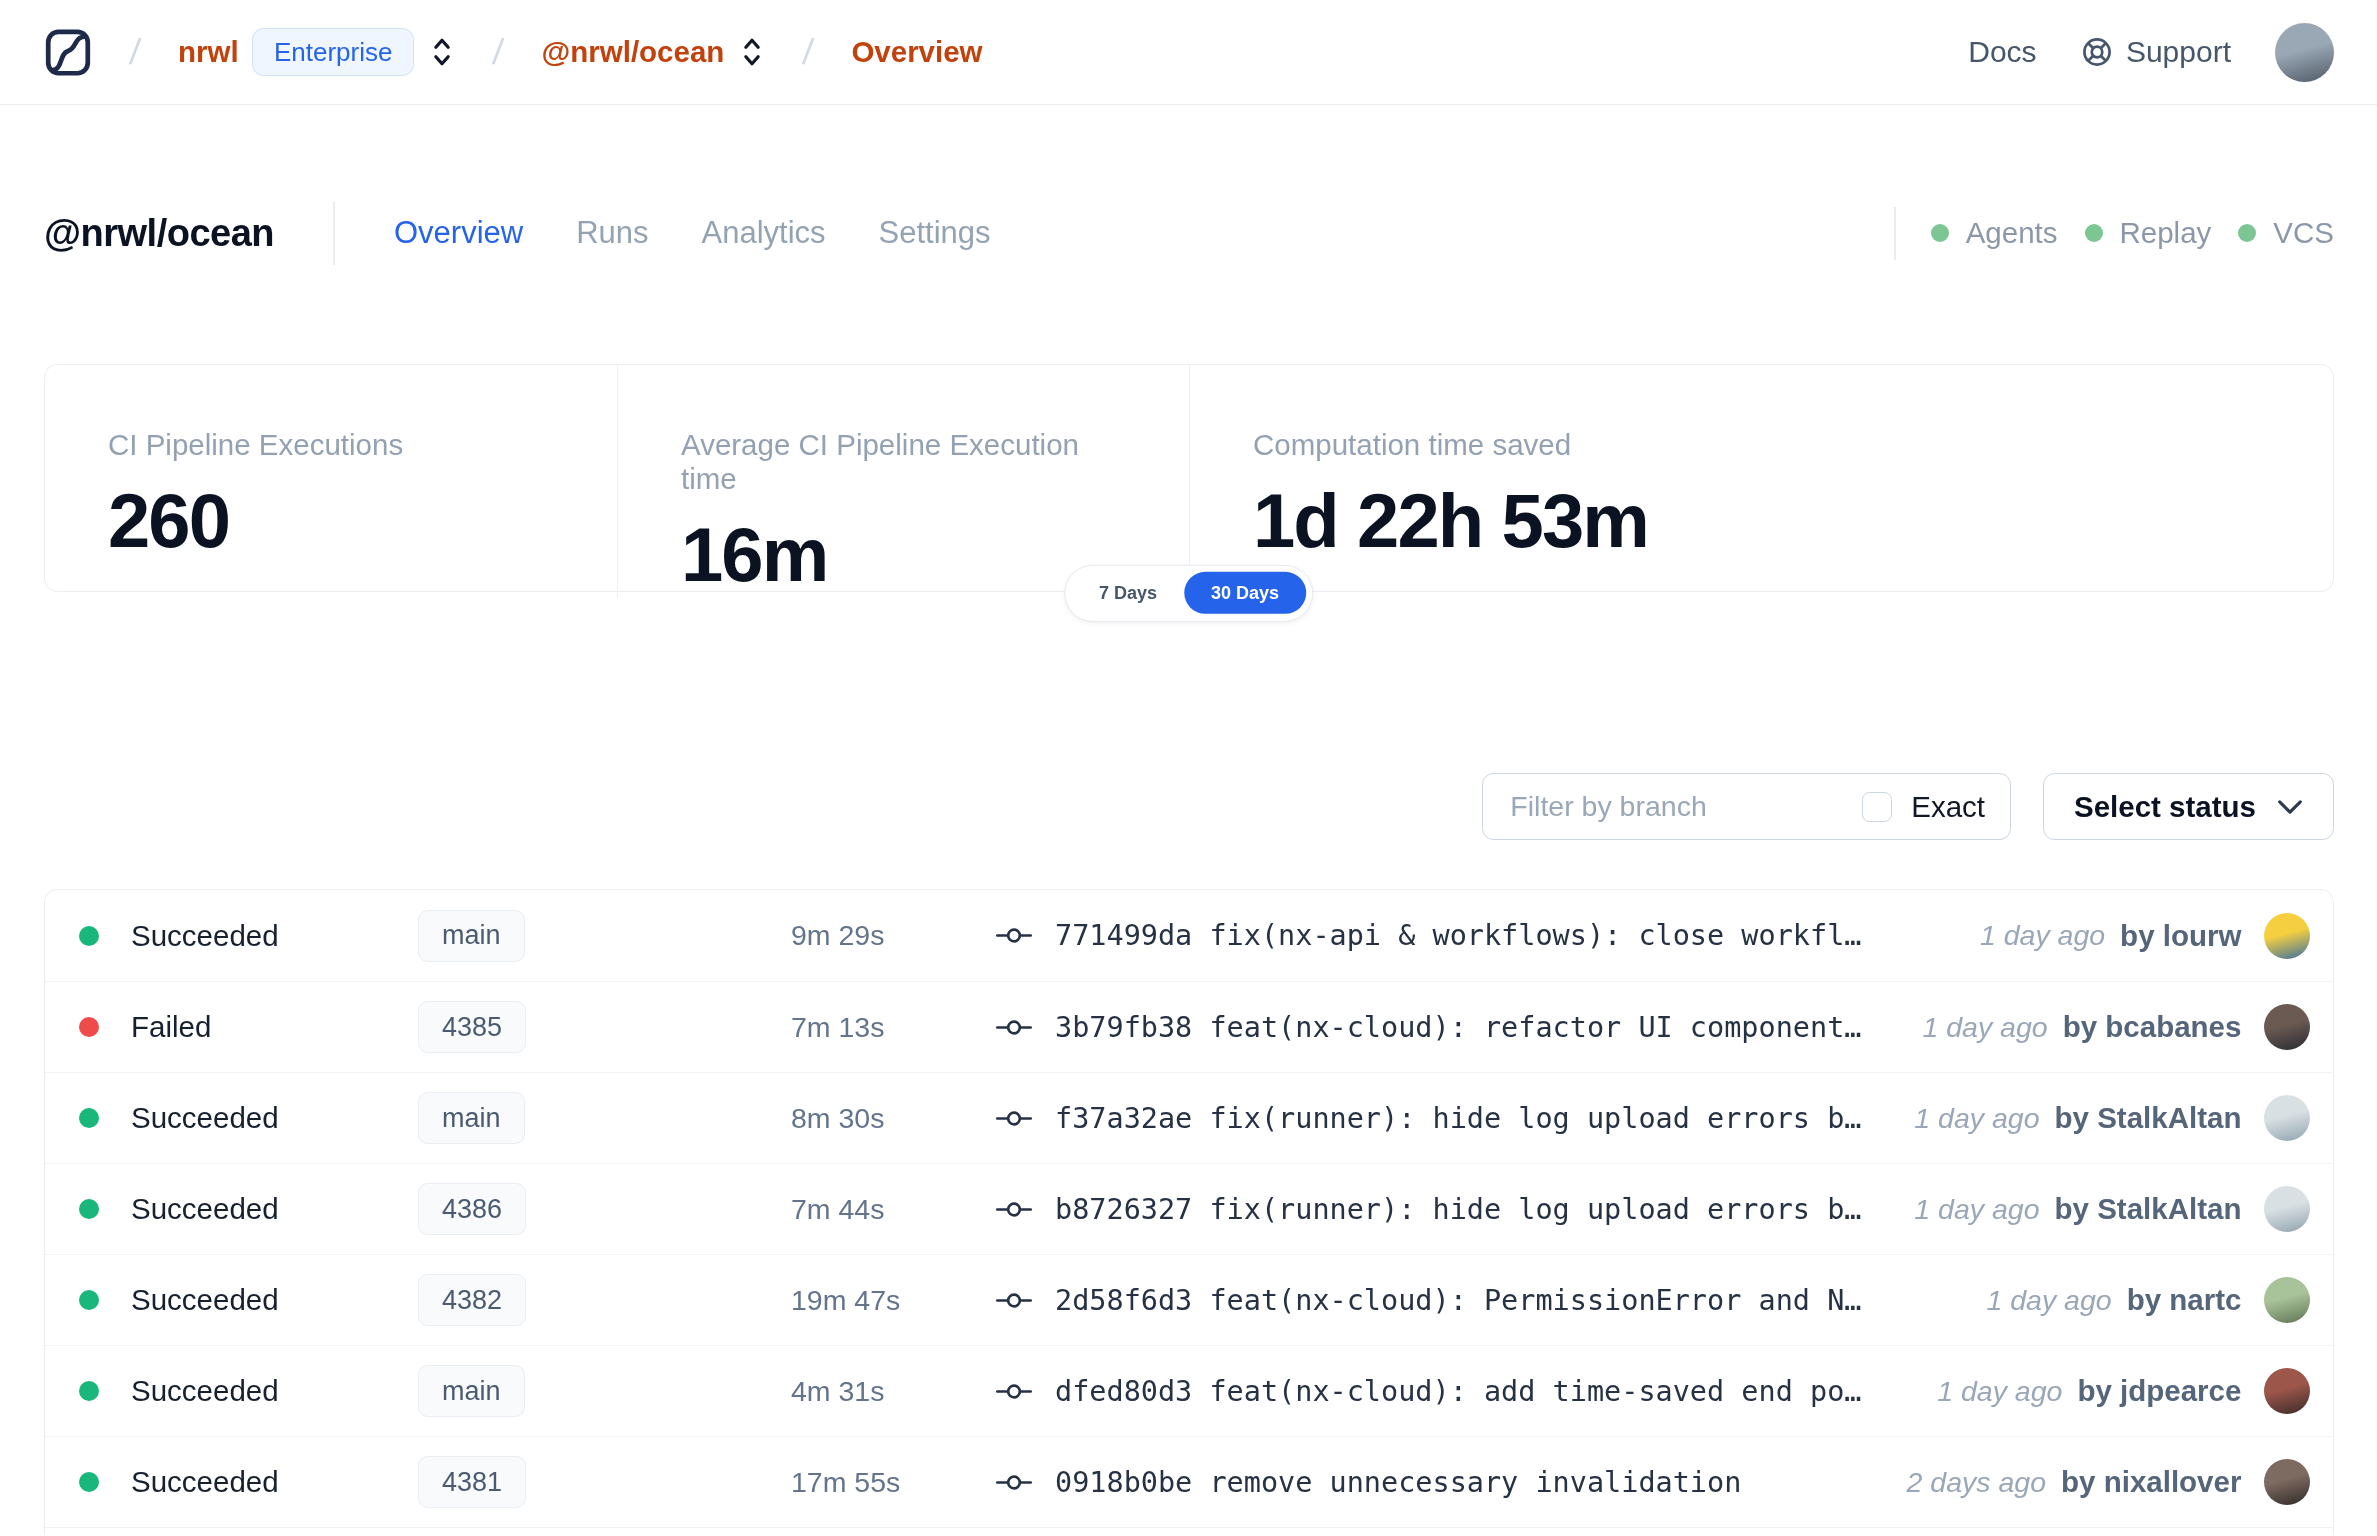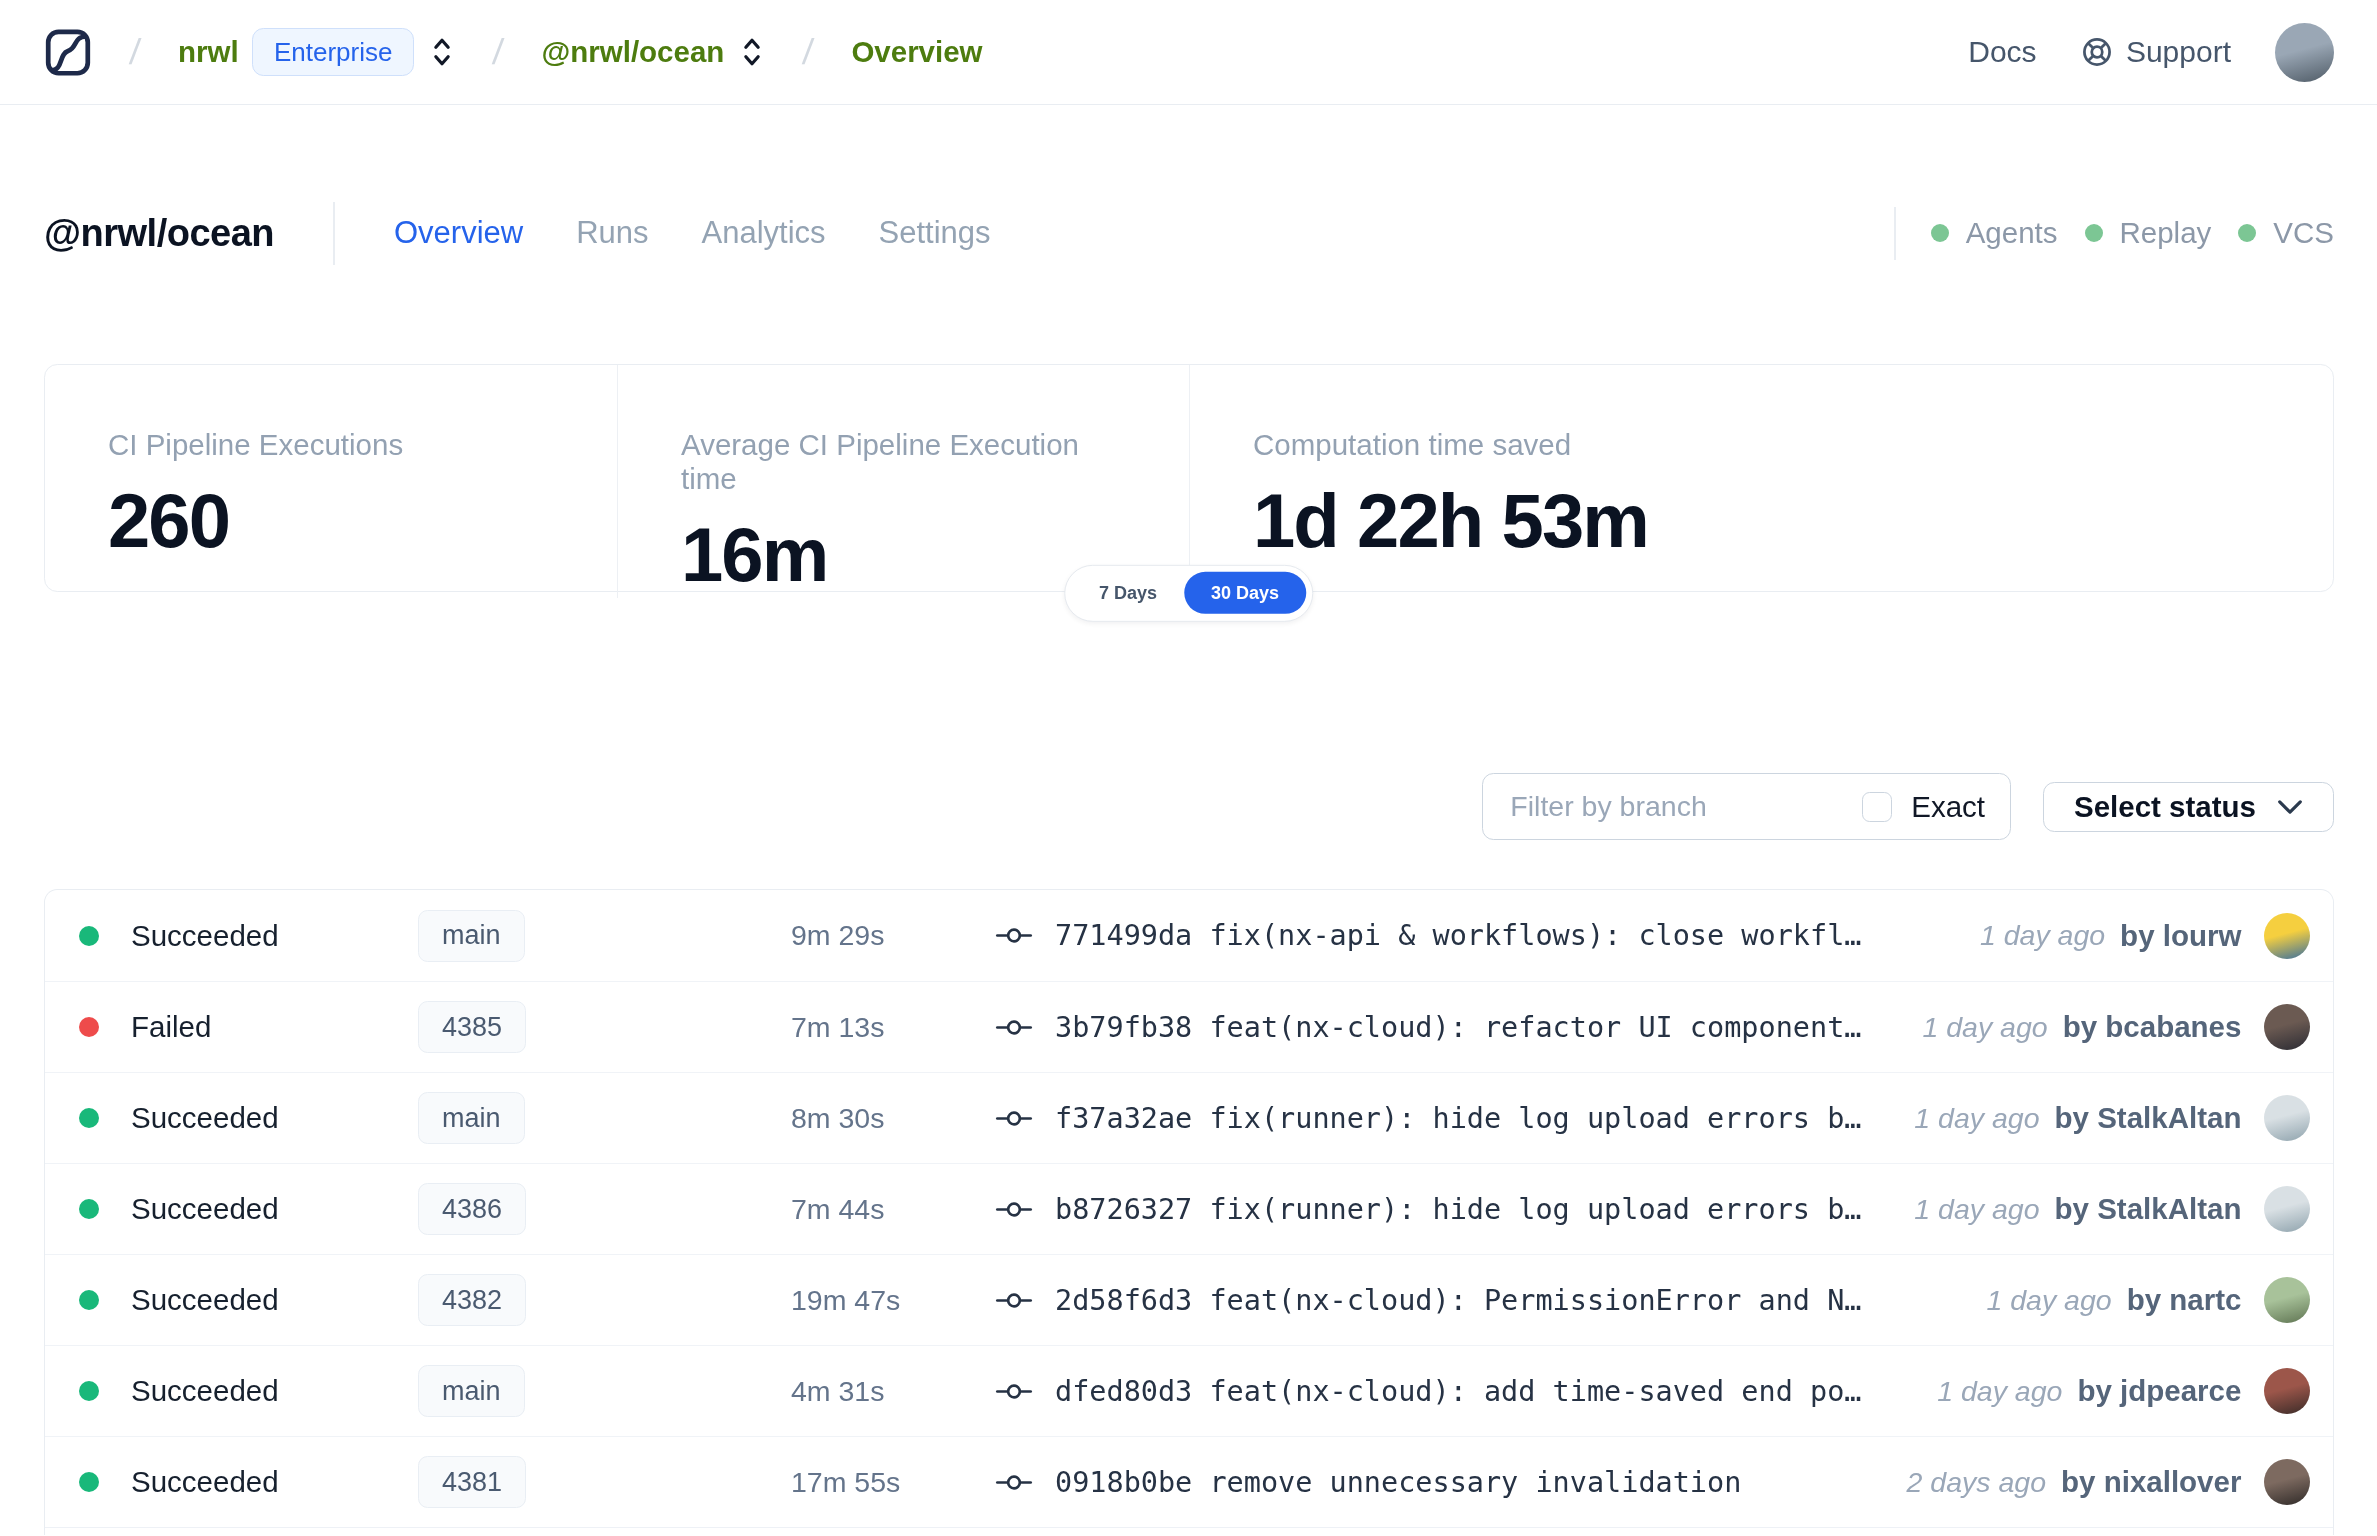--- a/index.html
+++ b/index.html
@@ -5,21 +5,21 @@
   * { margin:0; padding:0; box-sizing:border-box; }
   html,body { width:2378px; height:1537px; background:#ffffff; overflow:hidden;
     font-family:"Liberation Sans", sans-serif; color:#16202e; }
 
   
   .navbar { height:105px; display:flex; align-items:center; padding:0 44px;
     border-bottom:1.9px solid #e9edf2; background:#fff; }
   .crumbs { display:flex; align-items:center; gap:38px; }
   .logo-box { width:48px; height:49px; display:flex; align-items:center; }
   .crumb-sep { color:#d3d9e0; font-size:36px; font-weight:300; transform:skewX(-6deg); }
-  .crumb-text { font-size:29.5px; font-weight:600; color:#4d7c0f; }
+  .crumb-text { font-size:29.5px; font-weight:600; color:#c2410c; }
   .badge-enterprise { margin-left:13.3px; font-size:26px; font-weight:500; color:#2563eb;
     background:#eff6ff; border:1.9px solid #cfe0fb; border-radius:11.4px; padding:7.6px 21px; }
   .updown { margin-left:15px; display:flex; align-items:center; cursor:pointer; }
   .nav-right { margin-left:auto; display:flex; align-items:center; gap:44px; }
   .nav-link { font-size:30px; font-weight:500; color:#46566b; cursor:pointer; display:flex; align-items:center; gap:13.3px; }
   .avatar { width:59px; height:59px; border-radius:50%; }
 
   
   .ws-header { margin-top:88px; padding:0 44px; display:flex; align-items:center; height:80px; }
   .ws-title { font-size:38px; font-weight:700; color:#0b1322; letter-spacing:-0.5px; }
@@ -61,21 +61,21 @@
   .filters { margin-left:auto; display:flex; align-items:center; gap:32px; }
   .filter-group { display:flex; align-items:center; height:67px; border:1.9px solid #ccd5df;
     border-radius:11.4px; background:#fff; overflow:hidden; }
   .branch-input { border:none; outline:none; width:352px; padding:0 27px; font-size:28.5px;
     font-family:"Liberation Sans", sans-serif; color:#16202e; }
   .branch-input::placeholder { color:#9aa7b8; }
   .fg-div { width:1.9px; background:#ccd5df; }
   .exact-zone { display:flex; align-items:center; gap:19px; padding:0 25px; cursor:pointer; }
   .checkbox { width:30px; height:30px; border:1.9px solid #ccd5df; border-radius:7.6px; background:#fff; }
   .exact-label { font-size:29.5px; color:#111827; }
-  .status-btn { height:50px; border:1.9px solid #ccd5df; border-radius:11.4px; background:#fff;
+  .status-btn { height:67px; border:1.9px solid #ccd5df; border-radius:11.4px; background:#fff;
     display:flex; align-items:center; gap:21px; padding:0 30px; font-size:29.5px; font-weight:600;
     color:#0b1322; cursor:pointer; }
 
   
   .table { margin:49px 44px 0; border:1.9px solid #e9edf2; border-bottom:none;
     border-radius:13.3px 13.3px 0 0; background:#fff; overflow:hidden; }
   .row { height:91px; display:flex; align-items:center; }
   .row + .row { border-top:1.9px solid #f0f3f7; }
   .cell-status { width:339px; display:flex; align-items:center; gap:32px; padding-left:34px; }
   .status-dot { width:20px; height:20px; border-radius:50%; flex:none; }

